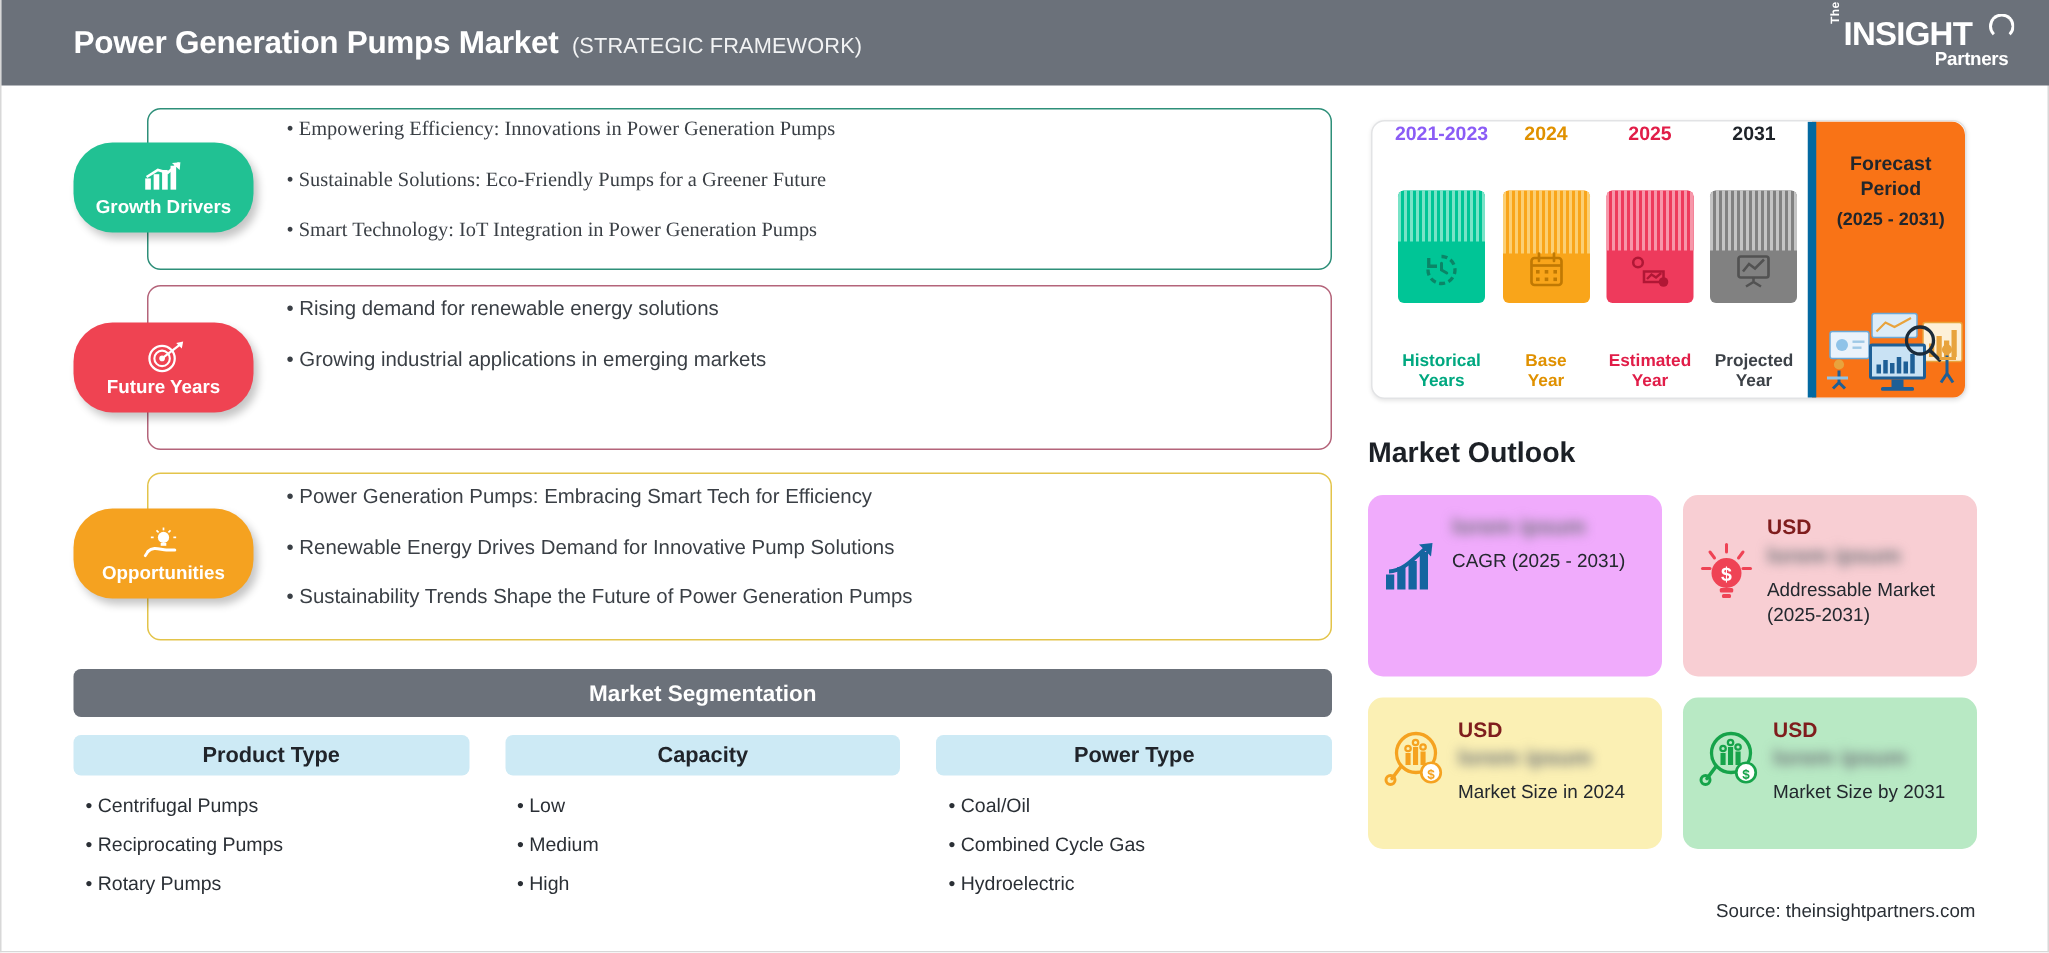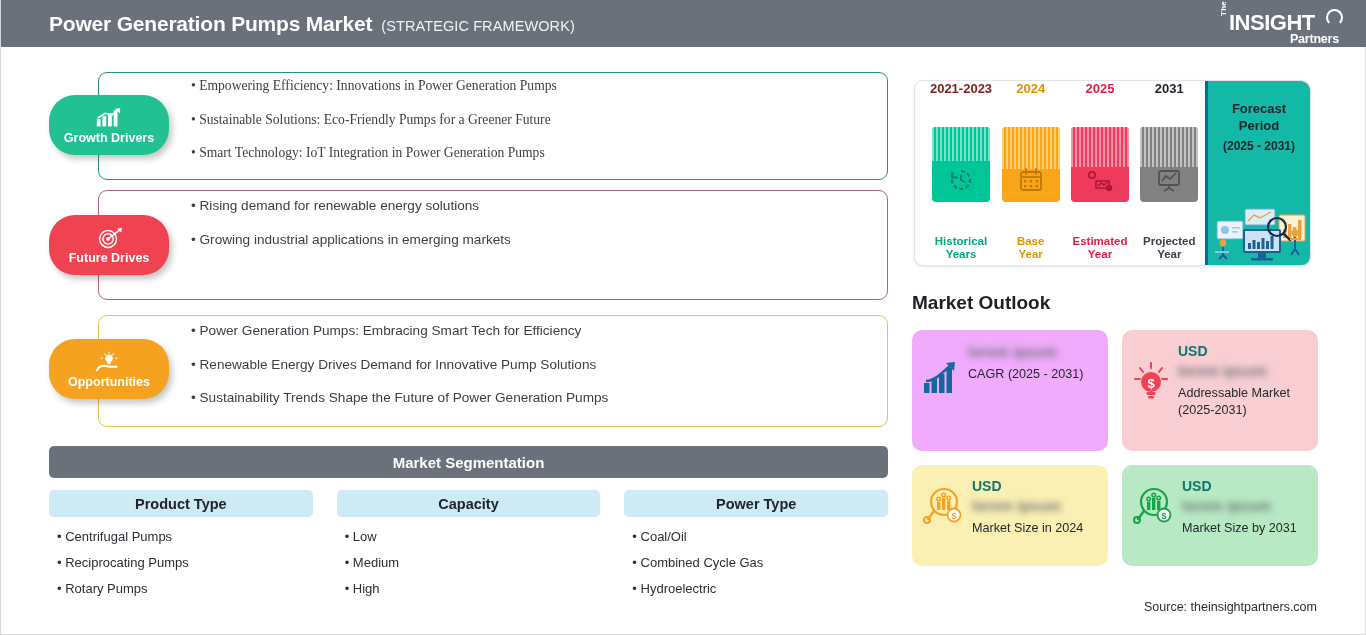--- a/index.html
+++ b/index.html
@@ -13,21 +13,21 @@
     position: relative;
     width: 1366px; height: 635px;
     background: #ffffff;
     border: 1px solid #d8d8d8;
     border-top: none;
   }
 
   
   .header {
     position: absolute; left: 0; top: 0;
-    width: 1366px; height: 47px;
+    width: 1366px; height: 57px;
     background: #6b717a;
     display: flex; align-items: center;
   }
   .header-title-wrap {
     display: flex; align-items: baseline; gap: 9px;
     margin-left: 48px;
   }
   .header-title {
     color: #ffffff; font-size: 21px; font-weight: bold;
     letter-spacing: -0.2px;
@@ -156,22 +156,22 @@
   }
   .tl-stripes { position: absolute; left: 0; top: 0; width: 100%; }
   .tl-ico { margin-bottom: 9px; opacity: .85; }
   .tl-cap {
     font-size: 11.5px; font-weight: bold; line-height: 1.15;
     text-align: center; margin-top: 5px;
   }
   .tl-forecast {
     position: absolute; right: 0; top: 0;
     width: 105px; height: 186px;
-    background: #14b8a6;
-    border-left: 3px solid #0369a1;
+    background: #f97316;
+    border-left: 6px solid #0369a1;
     border-radius: 0 9px 9px 0;
     padding-top: 20px;
   }
   .tl-f-title {
     font-size: 13px; font-weight: bold; color: #21262c;
     text-align: center; line-height: 1.3;
   }
   .tl-f-range {
     font-size: 12px; font-weight: bold; color: #21262c;
     text-align: center; margin-top: 4px;
@@ -192,21 +192,21 @@
     display: flex; gap: 8px; align-items: flex-start;
   }
   .ocard.c1 { background: #f0abfc; height: 121px; }
   .ocard.c2 { background: #f8ced3; height: 121px; }
   .ocard.c3 { background: #fbf0b4; height: 101px; }
   .ocard.c4 { background: #b8e9c4; height: 101px; }
   .ocard-ico { flex: 0 0 auto; padding-top: 18px; }
   .ocard.c3 .ocard-ico, .ocard.c4 .ocard-ico { padding-top: 8px; }
   .ocard-body { flex: 1 1 auto; }
   .ocard-unit {
-    font-size: 14px; font-weight: bold; color: #0f766e; margin-bottom: 3px;
+    font-size: 14px; font-weight: bold; color: #7f1d1d; margin-bottom: 3px;
   }
   .ocard-value {
     font-size: 15px; font-weight: bold; color: #6d7277;
     filter: blur(3.6px); margin-bottom: 6px; white-space: nowrap;
     user-select: none;
   }
   .ocard-label { font-size: 12.6px; color: #23282e; line-height: 1.35; }
   .source {
     position: absolute; right: 48px; top: 600px;
     font-size: 12.5px; color: #2a2f35;
@@ -255,21 +255,21 @@
     <div class="strip trends">
       <div class="strip-panel"></div>
       <div class="badge red">
         <svg class="badge-icon" viewBox="0 0 32 24">
           <circle cx="15" cy="13" r="9" stroke="#fff" stroke-width="1.6" fill="none"></circle>
           <circle cx="15" cy="13" r="5.5" stroke="#fff" stroke-width="1.5" fill="none"></circle>
           <circle cx="15" cy="13" r="2" fill="#fff"></circle>
           <path d="M15 13 L28 3" stroke="#fff" stroke-width="1.6" fill="none"></path>
           <path d="M25 2 L30 1 L29 6 Z" fill="#fff"></path>
         </svg>
-        <span class="badge-label">Future Drives</span>
+        <span class="badge-label">Future Years</span>
       </div>
       <div class="bullets" style="top:17px;">
         <div class="bullet">Rising demand for renewable energy solutions</div>
         <div class="bullet">Growing industrial applications in emerging markets</div>
       </div>
     </div>
 
     <div class="strip opps">
       <div class="strip-panel"></div>
       <div class="badge orange">
@@ -323,21 +323,21 @@
       <div class="seg-item">Coal/Oil</div>
       <div class="seg-item">Combined Cycle Gas</div>
       <div class="seg-item">Hydroelectric</div>
     </div>
   </div>
 
   <div class="timeline-card">
     <div class="tl-bars">
 
       <div class="tl-col">
-        <span class="tl-year" style="color:#7f1d1d;">2021-2023</span>
+        <span class="tl-year" style="color:#8b5cf6;">2021-2023</span>
         <div class="tl-bar" style="height:110px;background:#00c596;">
           <div class="tl-stripes" style="height:34px;background:repeating-linear-gradient(90deg,#79e3c7 0 2px,#00c596 2px 4px);"></div>
           <svg class="tl-ico" width="26" height="26" viewBox="0 0 26 26">
             <path d="M13 4 A9 9 0 1 1 4.5 10" stroke="#0d7a5f" stroke-width="2.2" fill="none" stroke-dasharray="4 2.4"></path>
             <path d="M4.5 5 L4.5 10.5 L10 10.5" stroke="#0d7a5f" stroke-width="2.2" fill="none"></path>
             <path d="M13 8.5 L13 13 L16.5 15" stroke="#0d7a5f" stroke-width="2" fill="none" stroke-linecap="round"></path>
           </svg>
         </div>
         <div class="tl-cap" style="color:#00a880;">
           <div>Historical</div>

